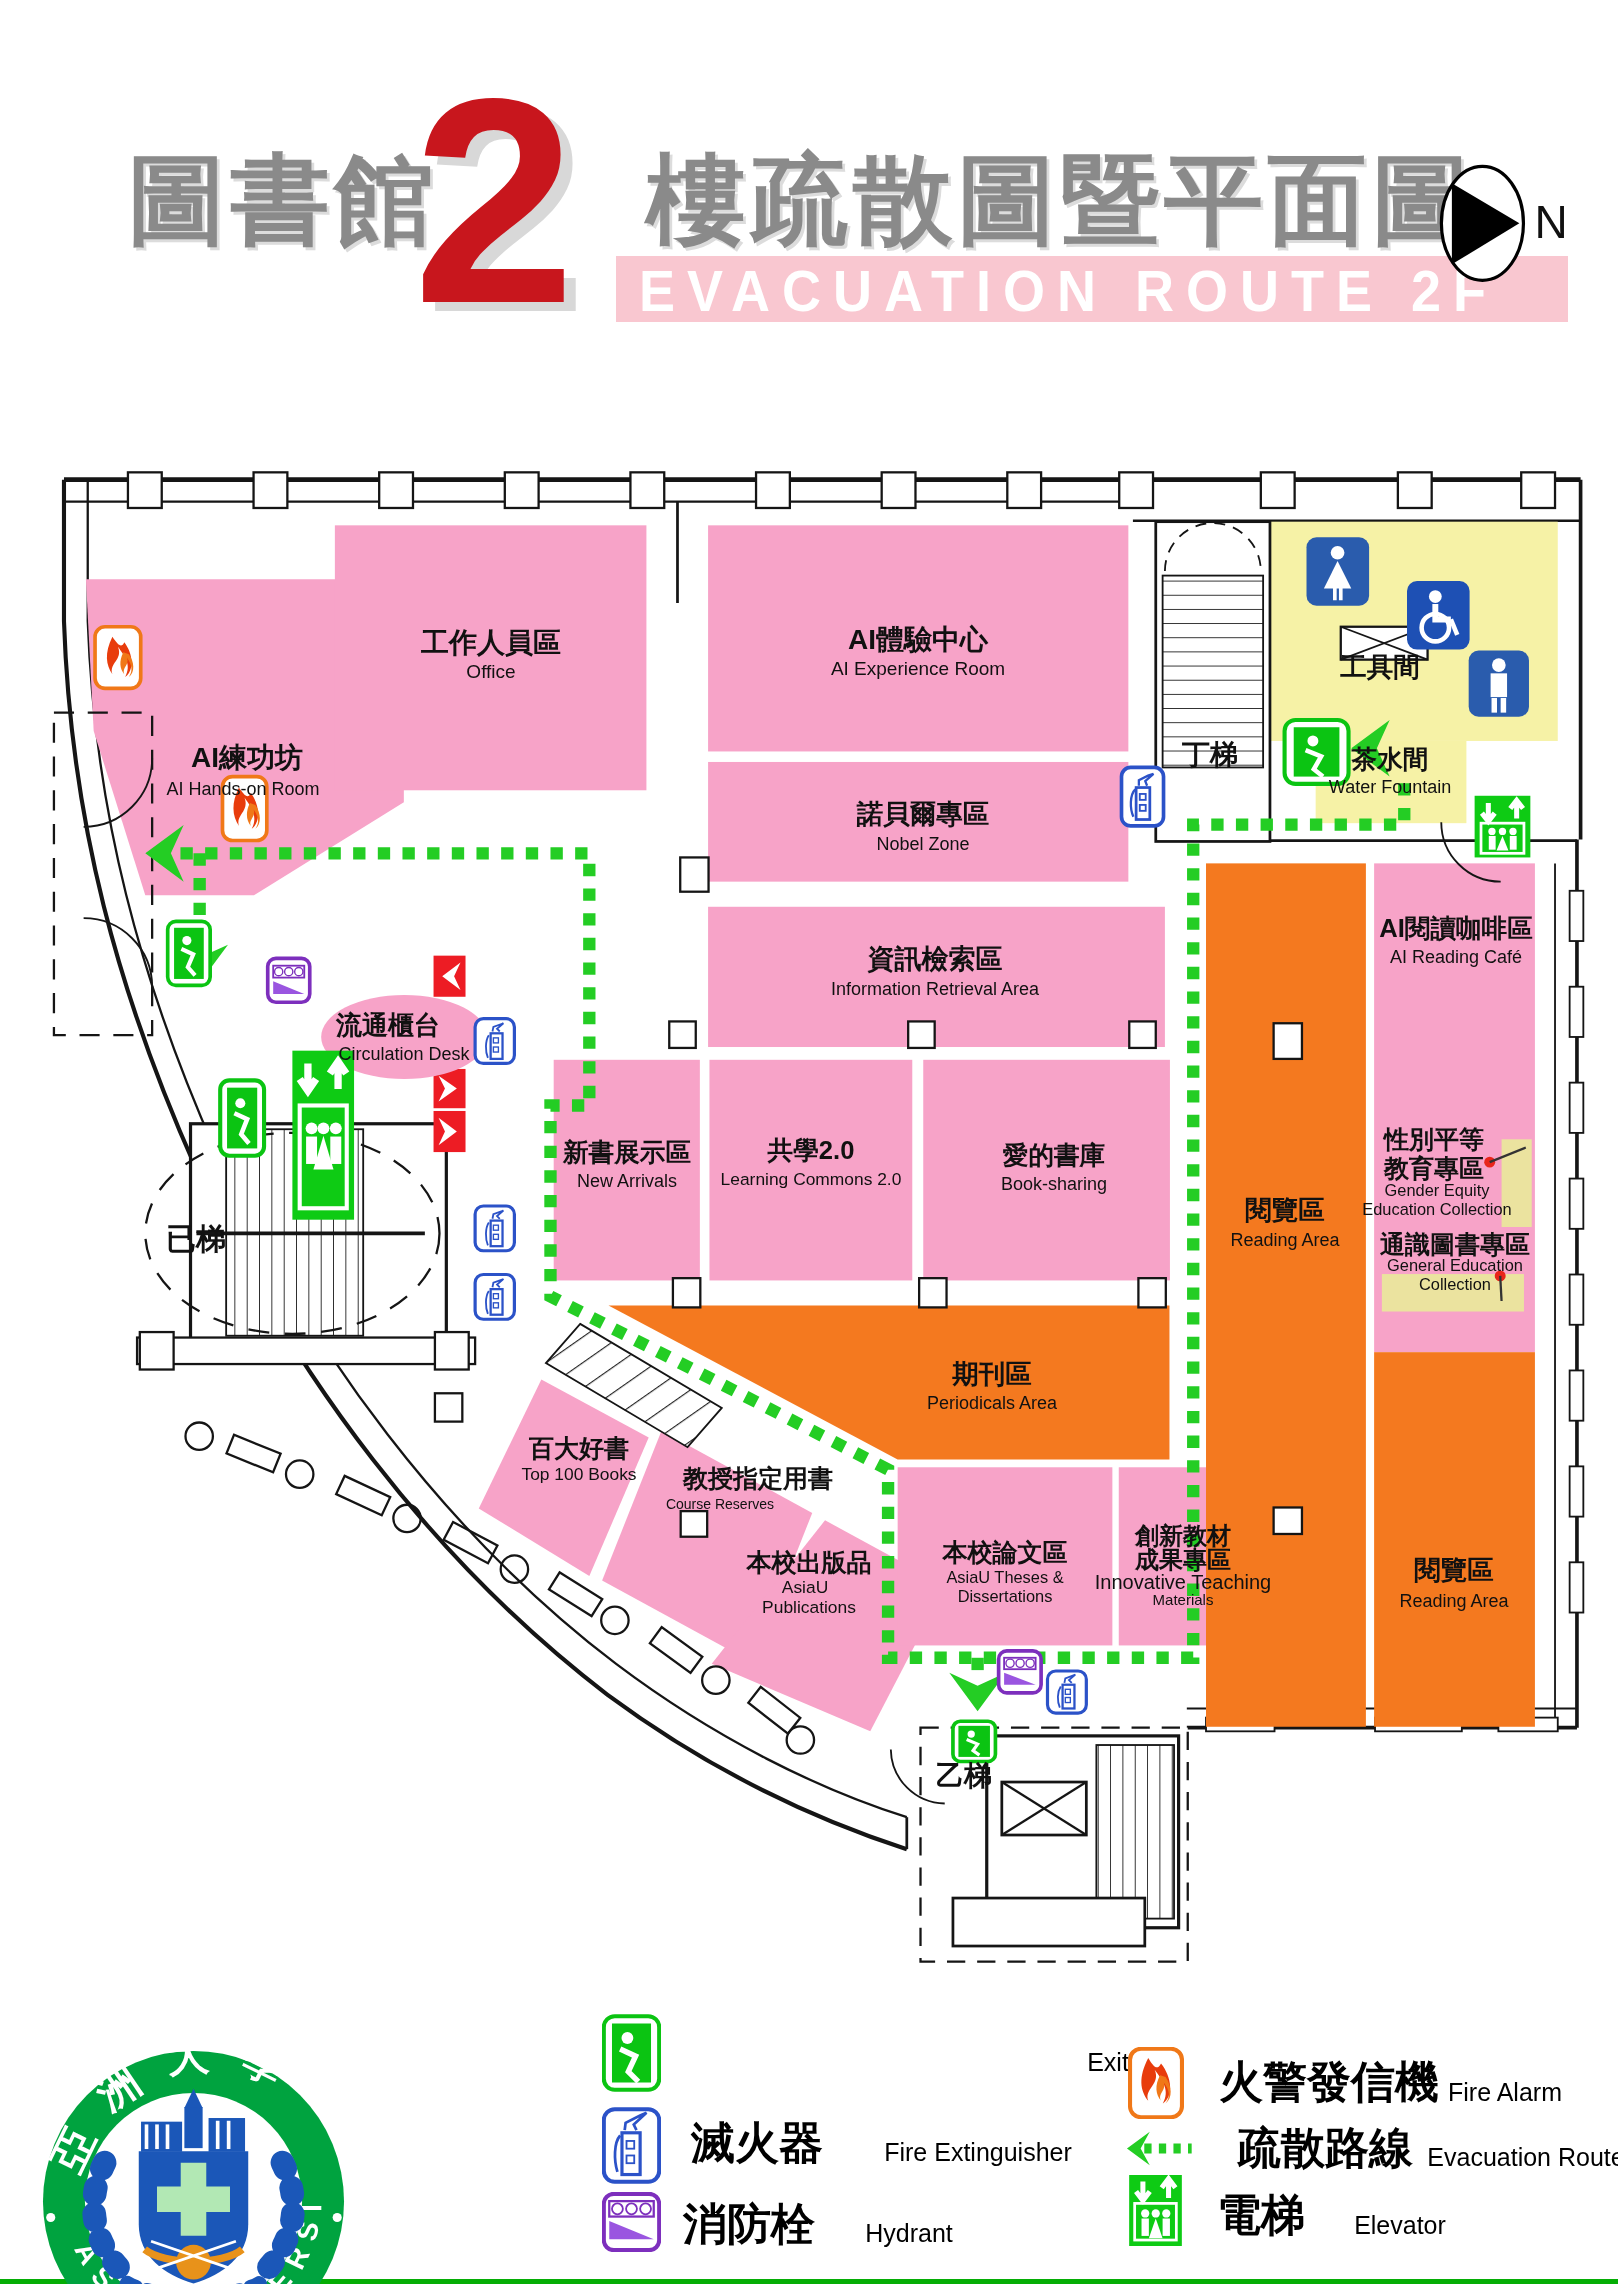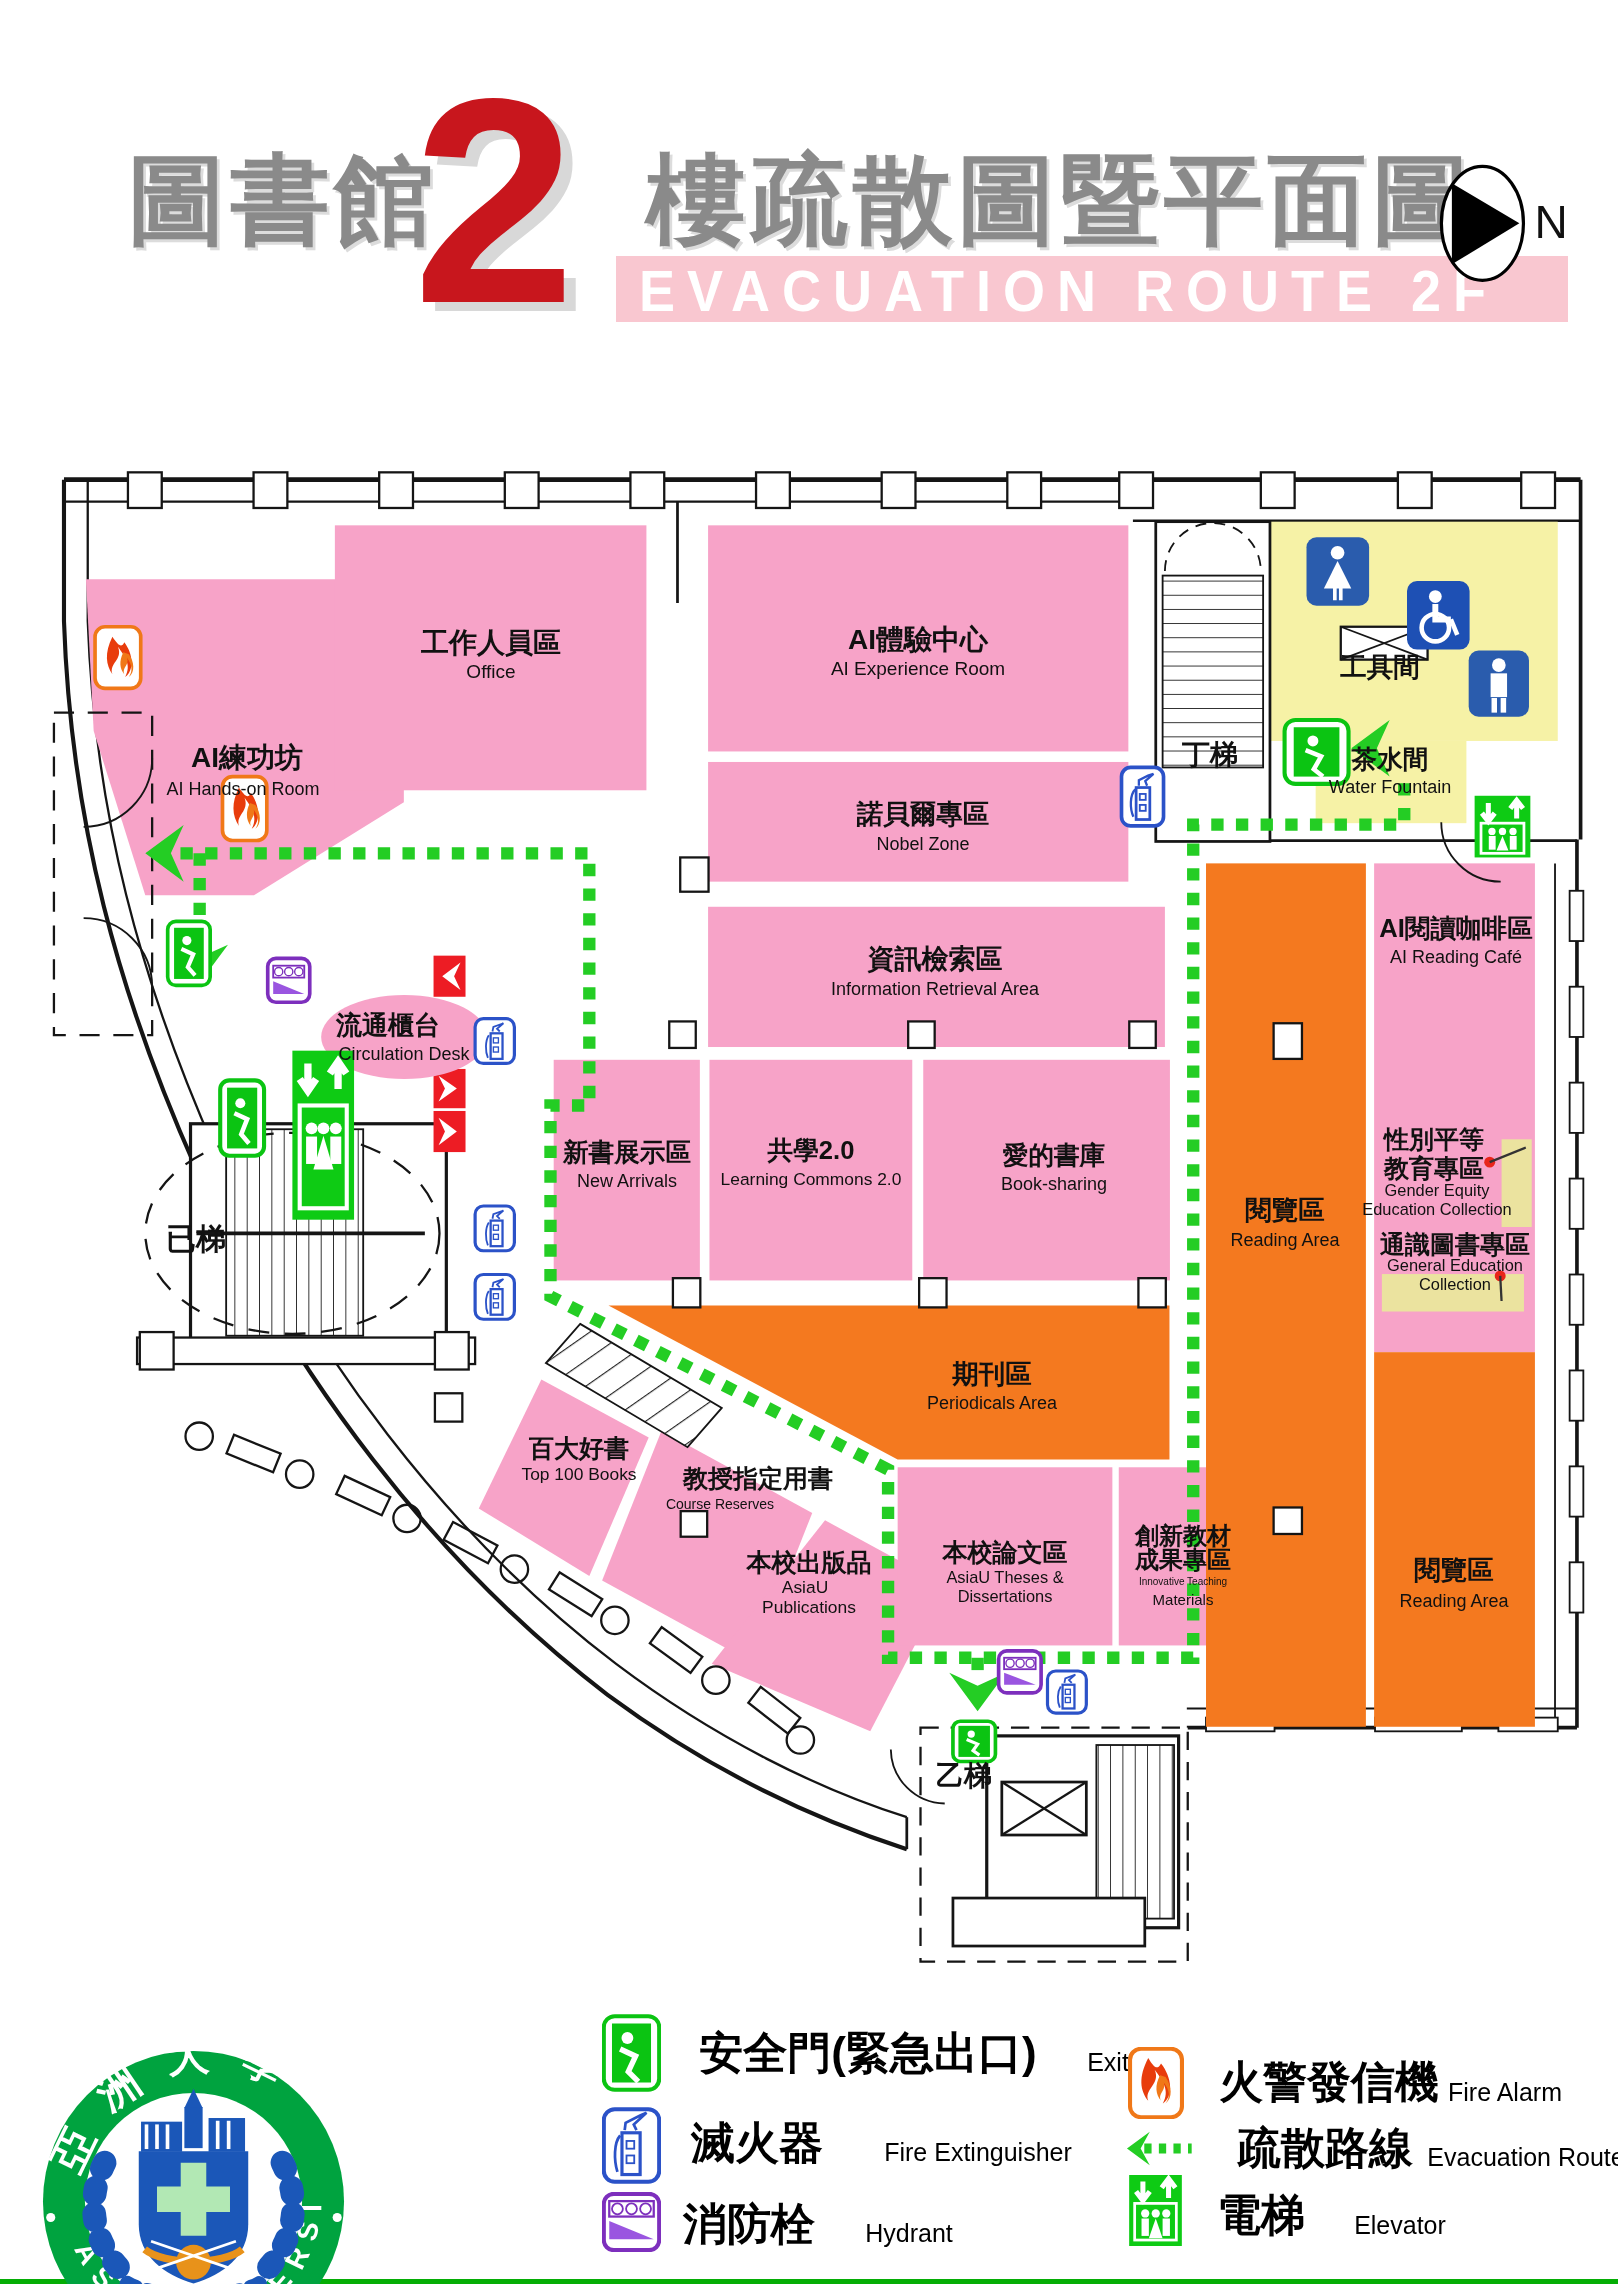--- a/index.html
+++ b/index.html
@@ -438,41 +438,40 @@
   <div class="lbl zh" style="left:809px;top:1562px;font-size:25px;">本校出版品</div>
   <div class="lbl en" style="left:805px;top:1587px;font-size:17.4px;">AsiaU</div>
   <div class="lbl en" style="left:809px;top:1607px;font-size:17.4px;">Publications</div>
 
   <div class="lbl zh" style="left:1005px;top:1552px;font-size:25px;">本校論文區</div>
   <div class="lbl en" style="left:1005px;top:1578px;font-size:16.4px;">AsiaU Theses &amp;</div>
   <div class="lbl en" style="left:1005px;top:1597px;font-size:16.4px;">Dissertations</div>
 
   <div class="lbl zh" style="left:1183px;top:1536px;font-size:24px;">創新教材</div>
   <div class="lbl zh" style="left:1183px;top:1560px;font-size:24px;">成果專區</div>
-  <div class="lbl en" style="left:1183px;top:1582px;font-size:10px;">Innovative Teaching</div>
+  <div class="lbl en" style="left:1183px;top:1582px;font-size:20px;">Innovative Teaching</div>
   <div class="lbl en" style="left:1183px;top:1600px;font-size:15px;">Materials</div>
 
   <div class="lbl zh" style="left:388px;top:1026px;font-size:26px;">流通櫃台</div>
   <div class="lbl en" style="left:404px;top:1054px;font-size:18px;">Circulation Desk</div>
 
   <div class="lbl zh" style="left:1380px;top:668px;font-size:26.5px;">工具間</div>
   <div class="lbl zh" style="left:1390px;top:759px;font-size:25.6px;">茶水間</div>
   <div class="lbl en" style="left:1390px;top:787px;font-size:18px;">Water Fountain</div>
 
   <div class="lbl zh" style="left:1210px;top:755px;font-size:28px;">丁梯</div>
   <div class="lbl zh" style="left:196px;top:1239px;font-size:30px;">已梯</div>
   <div class="lbl zh" style="left:964px;top:1776px;font-size:28px;">乙梯</div>
 
   <svg class="abs" style="left:602px;top:2014px;" width="59" height="78" viewBox="0 0 130 170">
     <rect x="4" y="4" width="122" height="162" rx="24" fill="#fff" stroke="#0bc412" stroke-width="9"></rect>
     <rect x="22" y="20" width="86" height="130" fill="#0bc412"></rect>
     <circle cx="56" cy="52" r="13" fill="#fff"></circle>
       <path d="M40,76 L74,92 L58,126 L80,148" stroke="#fff" stroke-width="12" fill="none"></path>
   </svg>
-  <div class="lbl lg-zh" style="left:868px;top:2053px;">安全門(緊急出口)</div>
   <div class="lbl lg-en" style="left:1108px;top:2062px;">Exit</div>
 
   <svg class="abs" style="left:602px;top:2107px;" width="59" height="77" viewBox="0 0 130 168">
     <rect x="4" y="4" width="122" height="160" rx="24" fill="#fff" stroke="#2b52c8" stroke-width="9"></rect>
     <rect x="44" y="56" width="40" height="92" fill="none" stroke="#2b52c8" stroke-width="7"></rect>
     <rect x="54" y="74" width="17" height="17" fill="none" stroke="#2b52c8" stroke-width="4"></rect>
     <rect x="54" y="106" width="17" height="17" fill="none" stroke="#2b52c8" stroke-width="4"></rect>
     <path d="M50,50 L52,34 L84,18 L98,12 L70,38 L76,50" fill="none" stroke="#2b52c8" stroke-width="6"></path>
     <path d="M40,62 C26,78 26,116 34,142" fill="none" stroke="#2b52c8" stroke-width="6"></path>
   </svg>

